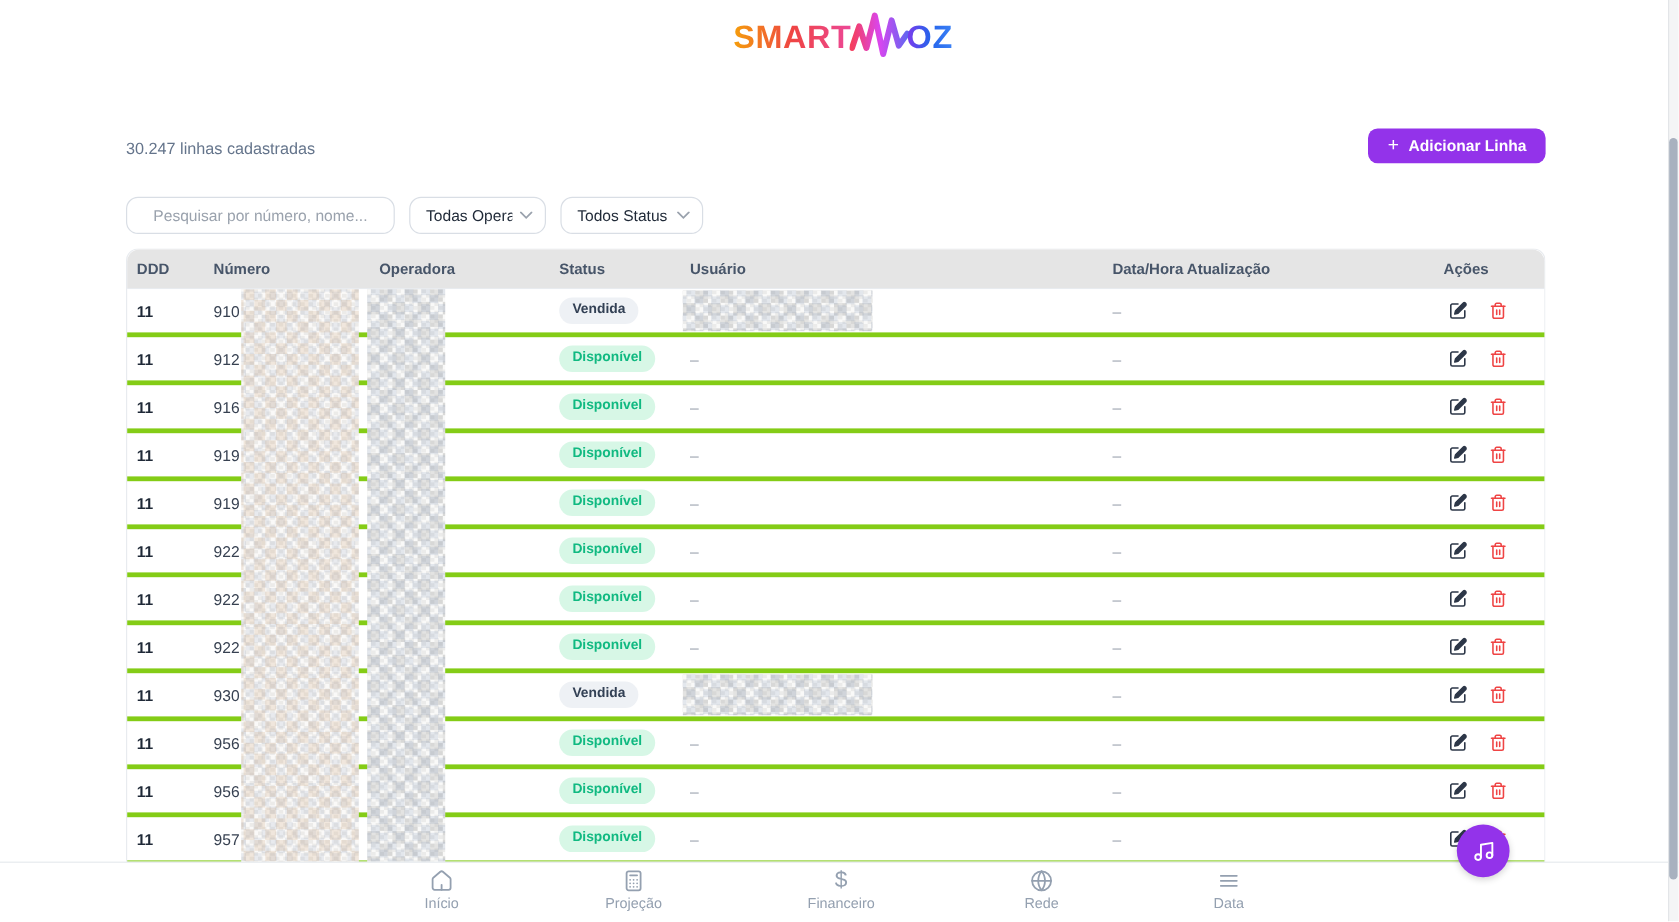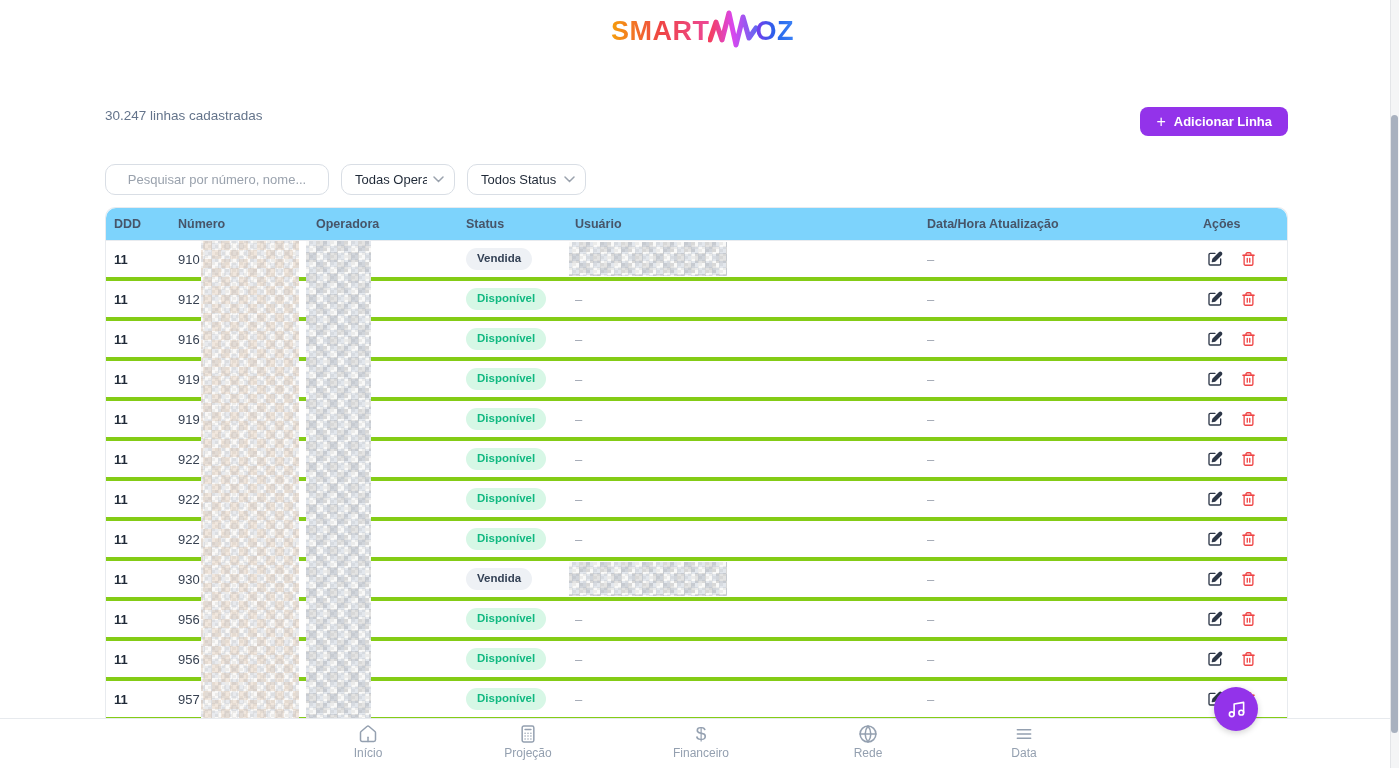--- a/index.html
+++ b/index.html
@@ -11,38 +11,38 @@
   .logo { position:absolute; top:8px; left:6px; right:0; display:flex; justify-content:center; align-items:flex-start; height:46px; }
   .logo-inner { display:flex; align-items:center; }
   .logo-part { font-size:27px; font-weight:800; letter-spacing:.5px; }
   .logo-smart { background:linear-gradient(90deg,#f59e0b,#ef4444,#ec4899); -webkit-background-clip:text; background-clip:text; color:transparent; }
   .logo-voz { background:linear-gradient(90deg,#7c3aed,#2563eb,#3b82f6); -webkit-background-clip:text; background-clip:text; color:transparent; }
   .logo-wave { margin:0 -4px 4px -2px; }
 
   
   .page-header { position:absolute; top:96px; left:105px; width:1183px; display:flex; justify-content:space-between; align-items:flex-start; }
   .page-title { font-size:21px; font-weight:700; color:#1e293b; }
-  .page-subtitle { font-size:13.5px; color:#64748b; margin-top:12px;text-align:center; }
+  .page-subtitle { font-size:13.5px; color:#64748b; margin-top:20px;text-align:center; }
   .add-btn { display:flex; align-items:center; gap:8px; margin-top:11px; height:29px; padding:0 16px; background:#9333ea; color:#fff; border:none; border-radius:8px; font-size:13px; font-weight:600; cursor:pointer; font-family:inherit; }
   .add-btn .plus { font-size:16px; font-weight:400; line-height:1; }
 
   
   .filters { position:absolute; top:164px; left:105px; display:flex; gap:12px; }
   .search-input { width:224px; height:31px; border:1px solid #d9dee5; border-radius:10px; font-size:13px; color:#374151; text-align:center; outline:none; font-family:inherit; }
   .search-input::placeholder { color:#9aa2ad; }
   .select-box { display:flex; align-items:center; justify-content:space-between; height:31px; padding:0 10px 0 13px; border:1px solid #d9dee5; border-radius:10px; background:#fff; font-size:13px; color:#1f2937; cursor:pointer; }
   .select-op { width:114px; }
   .select-status { width:119px; }
   .select-box .val { white-space:nowrap; overflow:hidden; }
   .chevron { flex:0 0 auto; margin-left:6px; }
 
   
   .table { position:absolute; top:207px; left:105px; width:1183px; height:513px; border:1px solid #e8ebef; border-bottom:none; border-radius:10px 10px 0 0; background:#fff; }
   .t-head, .t-row { display:grid; grid-template-columns:64px 138px 150px 109px 352px 276px 1fr; padding-left:8px; align-items:center; }
-  .t-head { height:33px; background:#7dd3fc; border-bottom:1px solid #e8ebef; border-radius:10px 10px 0 0; }
+  .t-head { height:33px; background:#e5e5e5; border-bottom:1px solid #e8ebef; border-radius:10px 10px 0 0; }
   .t-head > div { font-size:12.5px; font-weight:700; color:#475569; }
   .t-row { height:40px; border-bottom:4px solid #84cc16; }
   .cell-ddd { color:#1f2937; font-weight:700; font-size:13px; }
   .cell-num { color:#374151; font-size:13px; }
   .cell-status { }
   .badge { display:inline-block; padding:4px 11px; border-radius:999px; font-size:11.5px; font-weight:600; line-height:1.2; }
   .badge-available { background:#d7f7e6; color:#10b981; }
   .badge-sold { background:#eef1f5; color:#334155; }
   .cell-user, .cell-date { font-size:13px; color:#9ca3af; }
   .actions { display:flex; align-items:center; gap:18px; padding-left:4px; }

